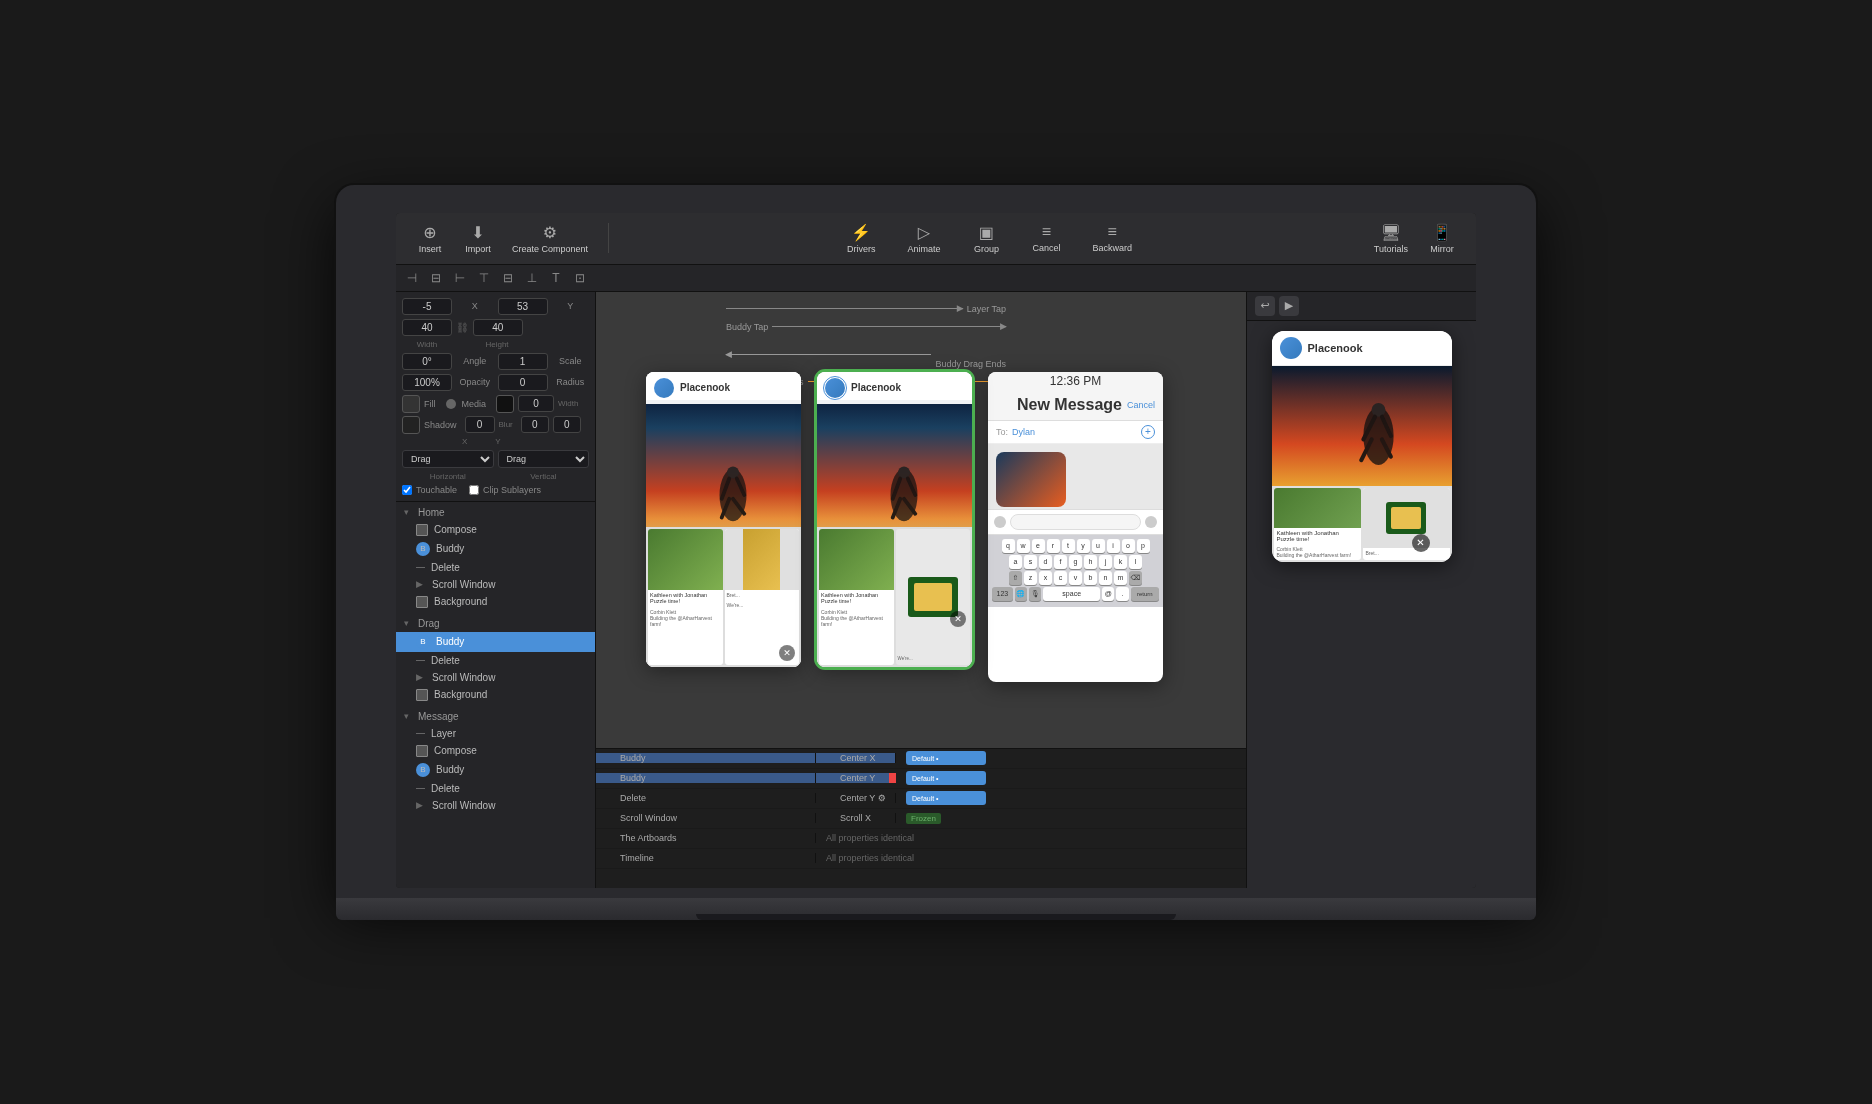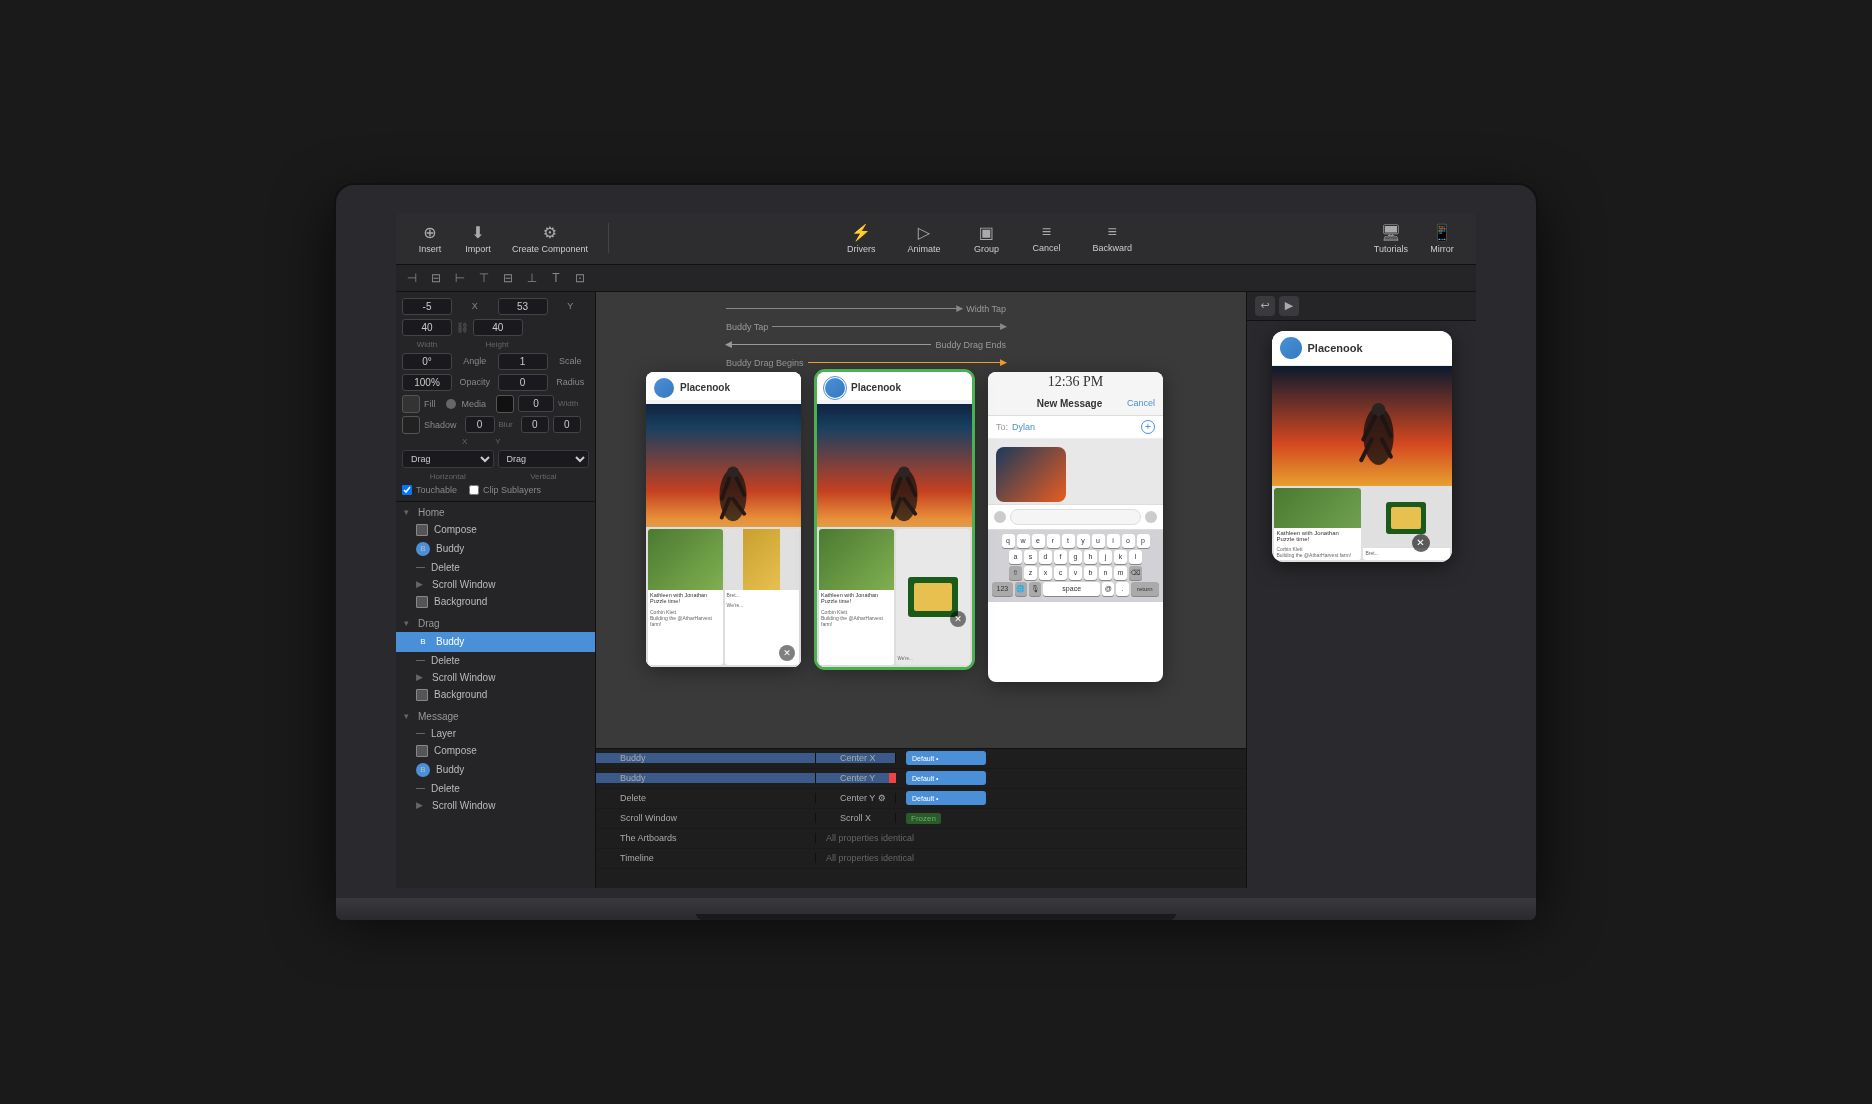--- a/index.html
+++ b/index.html
@@ -358,21 +358,21 @@
 
     .msg-header {
       background: #f5f5f5;
       padding: 6px 8px;
       border-bottom: 1px solid #ddd;
       display: flex;
       align-items: center;
       justify-content: space-between;
     }
 
-    .msg-title { font-size: 10px; font-weight: bold; color: #333; }
+    .msg-title { font-size: 16px; font-weight: bold; color: #333; }
     .msg-cancel { font-size: 9px; color: #4a90d9; }
 
     .msg-to {
       display: flex;
       align-items: center;
       padding: 4px 8px;
       border-bottom: 1px solid #eee;
       gap: 4px;
     }
 
@@ -903,35 +903,35 @@
             <div class="canvas-main">
 
               <div style="position:absolute;inset:0;background:#3a3a3a;"></div>
 
               <div style="position:absolute;top:12px;left:130px;right:240px;pointer-events:none;">
 
                 <div style="display:flex;align-items:center;margin-bottom:8px;gap:4px;">
                   <div style="flex:1;height:1px;background:#888;position:relative;">
                     <span style="position:absolute;right:-1px;top:-5px;color:#888;font-size:9px;">▶</span>
                   </div>
-                  <span style="color:#999;font-size:9px;white-space:nowrap;">Width Tap</span>
+                  <span style="color:#999;font-size:9px;white-space:nowrap;">Layer Tap</span>
                 </div>
 
                 <div style="display:flex;align-items:center;margin-bottom:8px;gap:4px;">
                   <span style="color:#999;font-size:9px;white-space:nowrap;">Buddy Tap</span>
                   <div style="flex:1;height:1px;background:#888;position:relative;">
                     <span style="position:absolute;right:-1px;top:-5px;color:#888;font-size:9px;">▶</span>
                   </div>
                 </div>
 
                 <div style="display:flex;align-items:center;margin-bottom:8px;gap:4px;">
                   <div style="flex:1;height:1px;background:#999;position:relative;">
                     <span style="position:absolute;left:-1px;top:-5px;color:#999;font-size:9px;">◀</span>
                   </div>
-                  <span style="color:#999;font-size:9px;white-space:nowrap;">Buddy Drag Ends</span>
+                  <span style="color:#999;font-size:9px;white-space:nowrap;margin-top:19px;">Buddy Drag Ends</span>
                 </div>
 
                 <div style="display:flex;align-items:center;gap:4px;">
                   <span style="color:#999;font-size:9px;white-space:nowrap;">Buddy Drag Begins</span>
                   <div style="flex:1;height:1px;background:#f4a030;position:relative;">
                     <span style="position:absolute;right:-1px;top:-5px;color:#f4a030;font-size:9px;">▶</span>
                   </div>
                 </div>
               </div>
 
@@ -1015,21 +1015,21 @@
                       </div>
                     </div>
 
                     <div class="artboard-close" style="bottom:40px;right:6px;">✕</div>
                   </div>
                 </div>
 
                 <div class="message-artboard">
 
                   <div style="background:#f5f5f5;padding:2px 8px;display:flex;justify-content:center;">
-                    <span style="font-size:14px;color:#333;font-family:Liberation Serif, serif;">12:36 PM</span>
+                    <span style="font-size:12px;color:#333;">12:36 PM</span>
                   </div>
 
                   <div class="msg-header">
                     <div style="width:16px;"></div>
                     <span class="msg-title">New Message</span>
                     <span class="msg-cancel">Cancel</span>
                   </div>
 
                   <div class="msg-to">
                     <span class="msg-to-label">To:</span>

